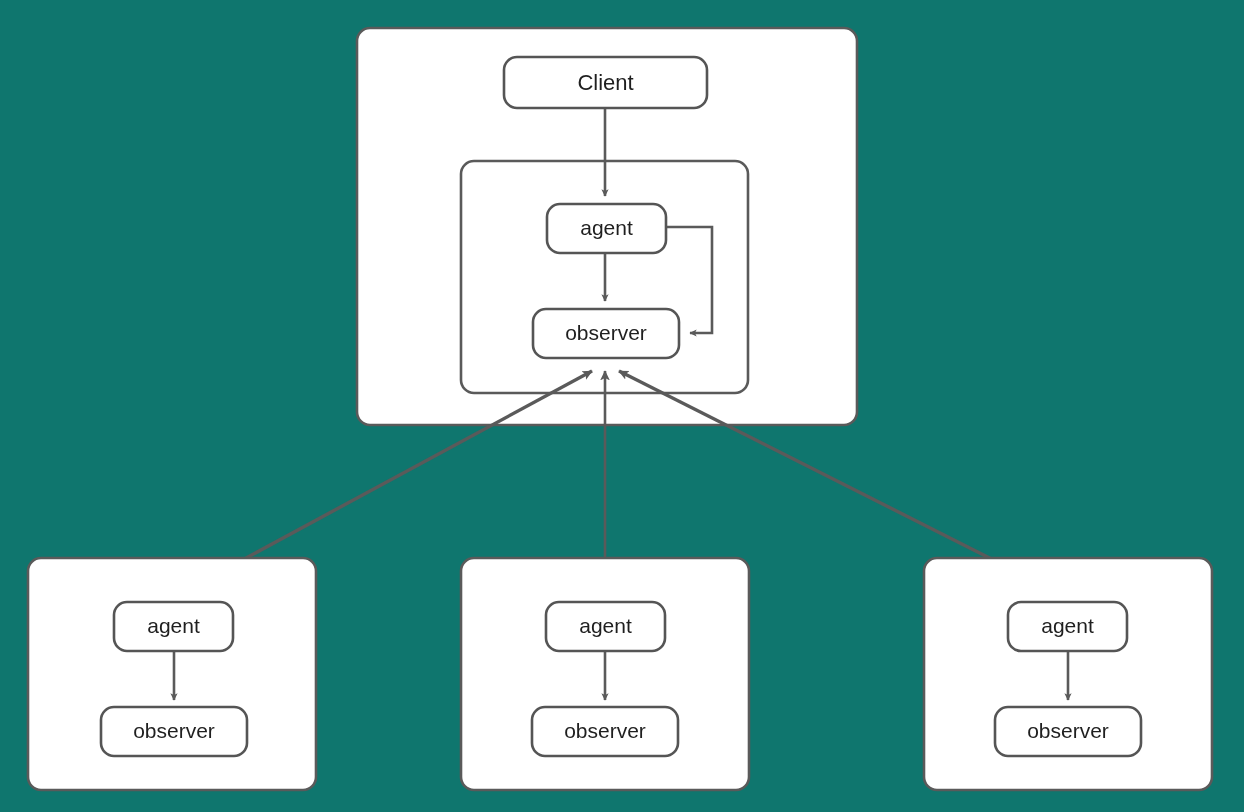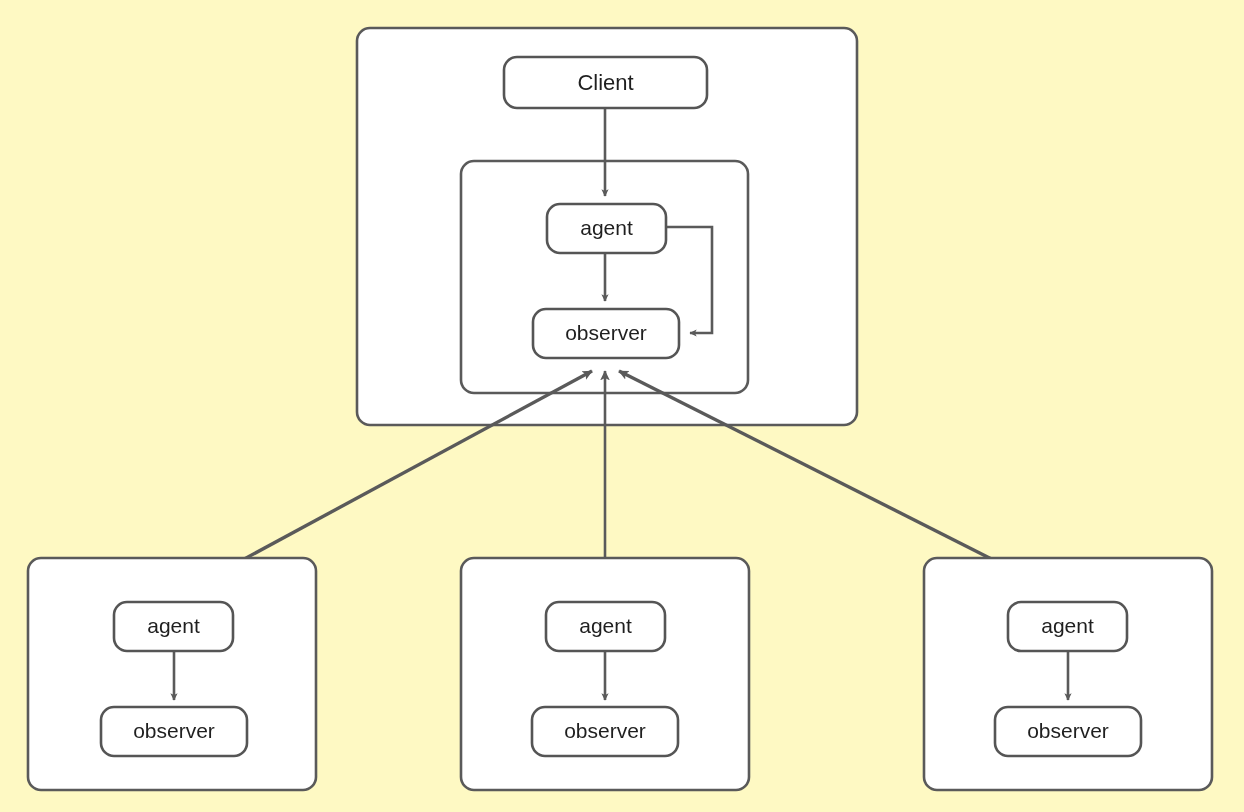--- a/index.html
+++ b/index.html
@@ -8,21 +8,21 @@
     padding: 0;
     background: #ffffff;
   }
   body {
     font-family: "Liberation Sans", sans-serif;
   }
   #diagram-canvas {
     position: relative;
     width: 1244px;
     height: 812px;
-    background: #fef9c3;
+    background: #0f766e;
     overflow: hidden;
   }
   #diagram-svg {
     position: absolute;
     top: 0;
     left: 0;
     width: 1244px;
     height: 812px;
   }
   .node-text {

